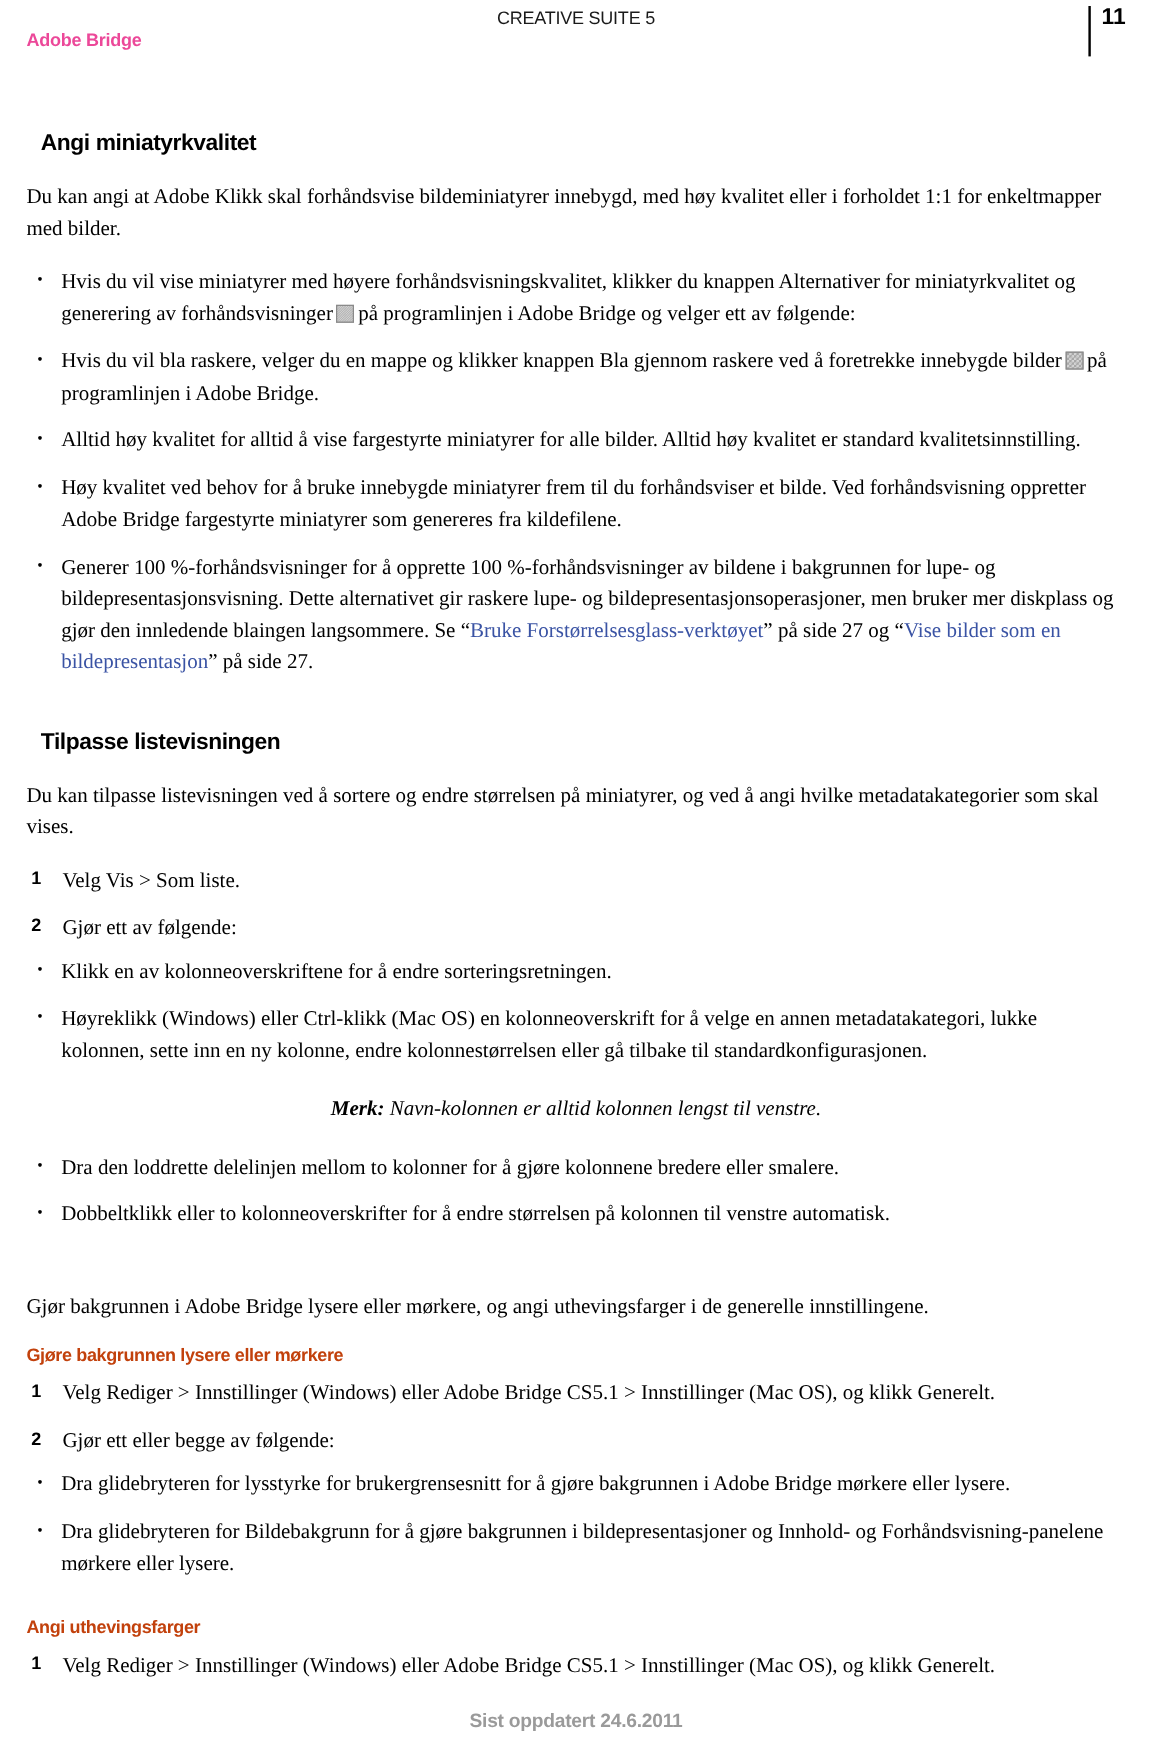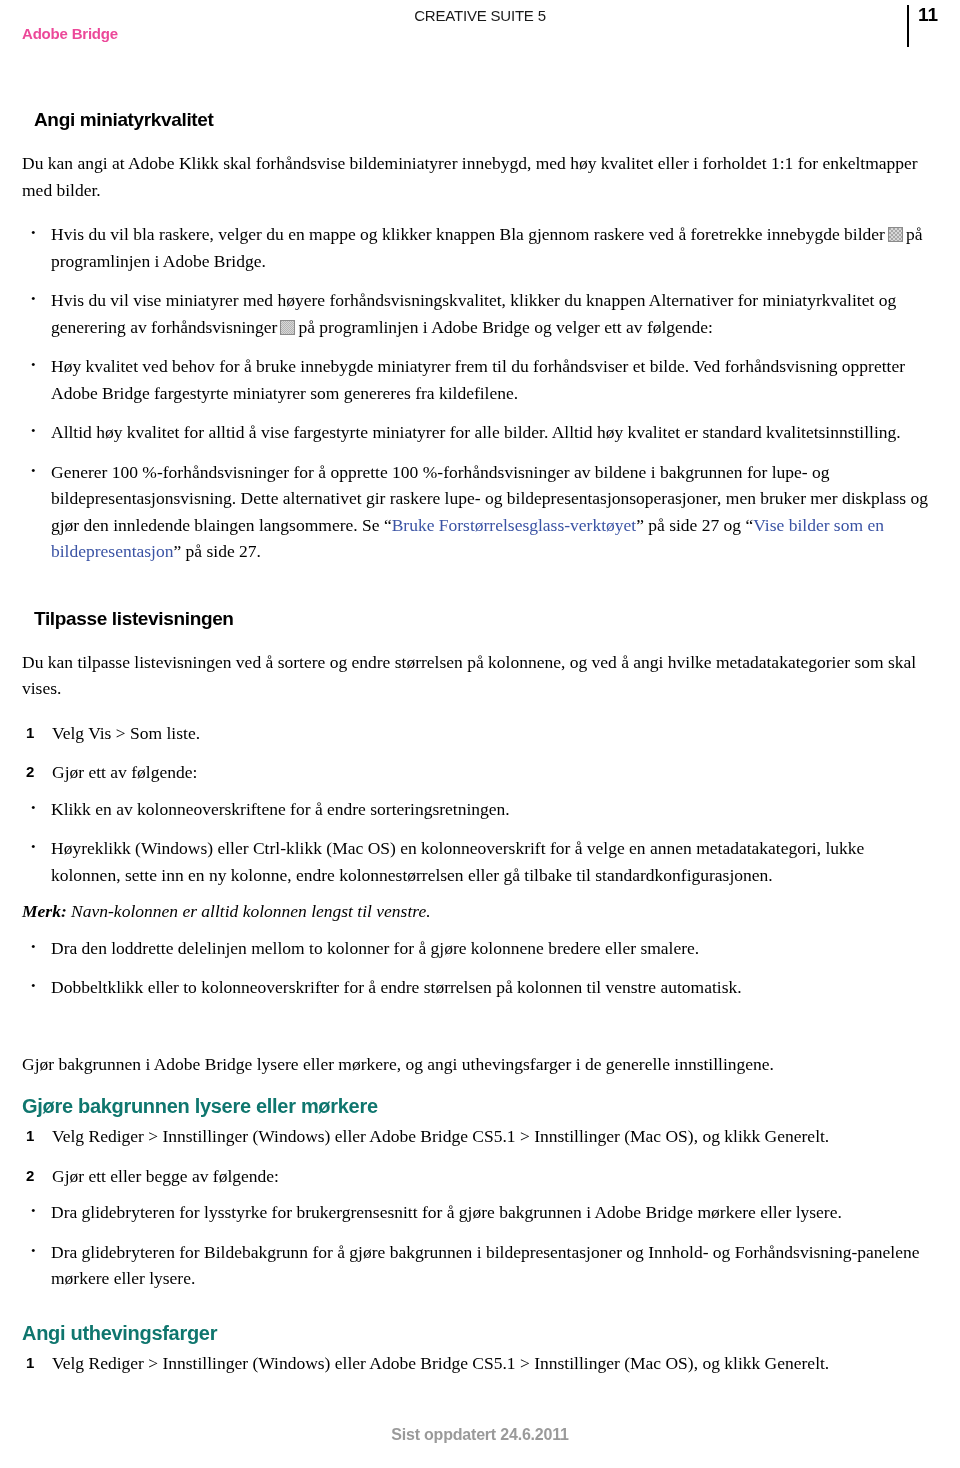--- a/index.html
+++ b/index.html
@@ -85,24 +85,24 @@
     font-size: 19px;
     font-weight: 700;
     letter-spacing: -0.35px;
     color: #000000;
     margin: 12px;
     padding: 0;
     line-height: 24px;
   }
   h3.h-sub {
     font-family: "Liberation Sans", sans-serif;
-    font-size: 20px;
+    font-size: 15px;
     font-weight: 700;
     letter-spacing: -0.3px;
-    color: #0f766e;
+    color: #c2410c;
     margin: 0;
     padding: 0;
     line-height: 22px;
   }
 
   
   p.body {
     font-family: "Liberation Serif", serif;
     font-size: 17.5px;
     line-height: 26.5px;
@@ -171,21 +171,22 @@
     color: #000000;
   }
 
   
   .note {
     font-family: "Liberation Serif", serif;
     font-size: 17.5px;
     line-height: 26.5px;
     font-style: italic;
     color: #000000;
-    margin: 0;
+    margin: 12px;
+    text-align: center;
   }
   .note .note-lbl {
     font-weight: 700;
     font-style: italic;
   }
 
   
   .xref {
     color: #3a53a4;
   }
@@ -243,37 +244,37 @@
   <div class="spacer-xl"></div>
 
   <h2 class="h-sec">Angi miniatyrkvalitet</h2>
   <div class="spacer-xs"></div>
   <p class="body">Du kan angi at Adobe Klikk skal forhåndsvise bildeminiatyrer innebygd, med høy kvalitet eller i forholdet 1:1 for enkeltmapper med bilder.</p>
 
   <div class="spacer-m"></div>
 
   <ul class="blist">
     <li>
+      <span>Hvis du vil vise miniatyrer med høyere forhåndsvisningskvalitet, klikker du knappen Alternativer for miniatyrkvalitet og generering av forhåndsvisninger</span><span class="tb-icon fine"></span><span>på programlinjen i Adobe Bridge og velger ett av følgende:</span>
+    </li>
+    <li>
       <span>Hvis du vil bla raskere, velger du en mappe og klikker knappen Bla gjennom raskere ved å foretrekke innebygde bilder</span><span class="tb-icon"></span><span>på programlinjen i Adobe Bridge.</span>
     </li>
-    <li>
-      <span>Hvis du vil vise miniatyrer med høyere forhåndsvisningskvalitet, klikker du knappen Alternativer for miniatyrkvalitet og generering av forhåndsvisninger</span><span class="tb-icon fine"></span><span>på programlinjen i Adobe Bridge og velger ett av følgende:</span>
-    </li>
+    <li>Alltid høy kvalitet for alltid å vise fargestyrte miniatyrer for alle bilder. Alltid høy kvalitet er standard kvalitetsinnstilling.</li>
     <li>Høy kvalitet ved behov for å bruke innebygde miniatyrer frem til du forhåndsviser et bilde. Ved forhåndsvisning oppretter Adobe Bridge fargestyrte miniatyrer som genereres fra kildefilene.</li>
-    <li>Alltid høy kvalitet for alltid å vise fargestyrte miniatyrer for alle bilder. Alltid høy kvalitet er standard kvalitetsinnstilling.</li>
     <li>
       <span>Generer 100 %-forhåndsvisninger for å opprette 100 %-forhåndsvisninger av bildene i bakgrunnen for lupe- og bildepresentasjonsvisning. Dette alternativet gir raskere lupe- og bildepresentasjonsoperasjoner, men bruker mer diskplass og gjør den innledende blaingen langsommere. Se “</span><span class="xref">Bruke Forstørrelsesglass-verktøyet</span><span>” på side 27 og “</span><span class="xref">Vise bilder som en bildepresentasjon</span><span>” på side 27.</span>
     </li>
   </ul>
 
   <div class="spacer-l"></div>
 
   <h2 class="h-sec">Tilpasse listevisningen</h2>
   <div class="spacer-xs"></div>
-  <p class="body">Du kan tilpasse listevisningen ved å sortere og endre størrelsen på kolonnene, og ved å angi hvilke metadatakategorier som skal vises.</p>
+  <p class="body">Du kan tilpasse listevisningen ved å sortere og endre størrelsen på miniatyrer, og ved å angi hvilke metadatakategorier som skal vises.</p>
 
   <div class="spacer-m"></div>
 
   <ol class="nlist">
     <li>
       <span class="stepnum">1</span><span>Velg Vis &gt; Som liste.</span>
     </li>
     <li>
       <span class="stepnum">2</span><span>Gjør ett av følgende:</span>
     </li>

